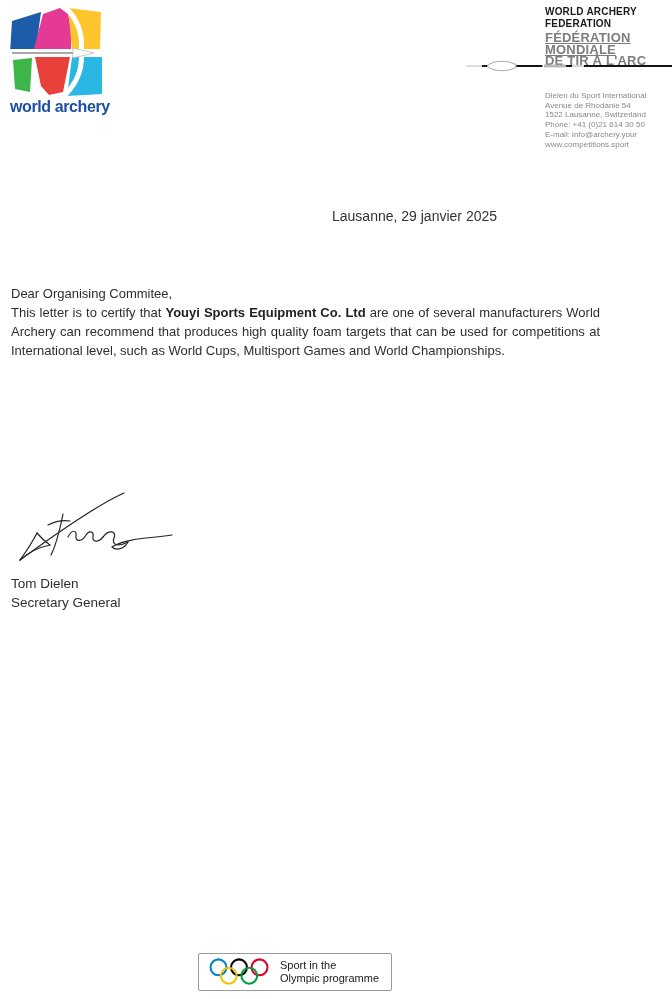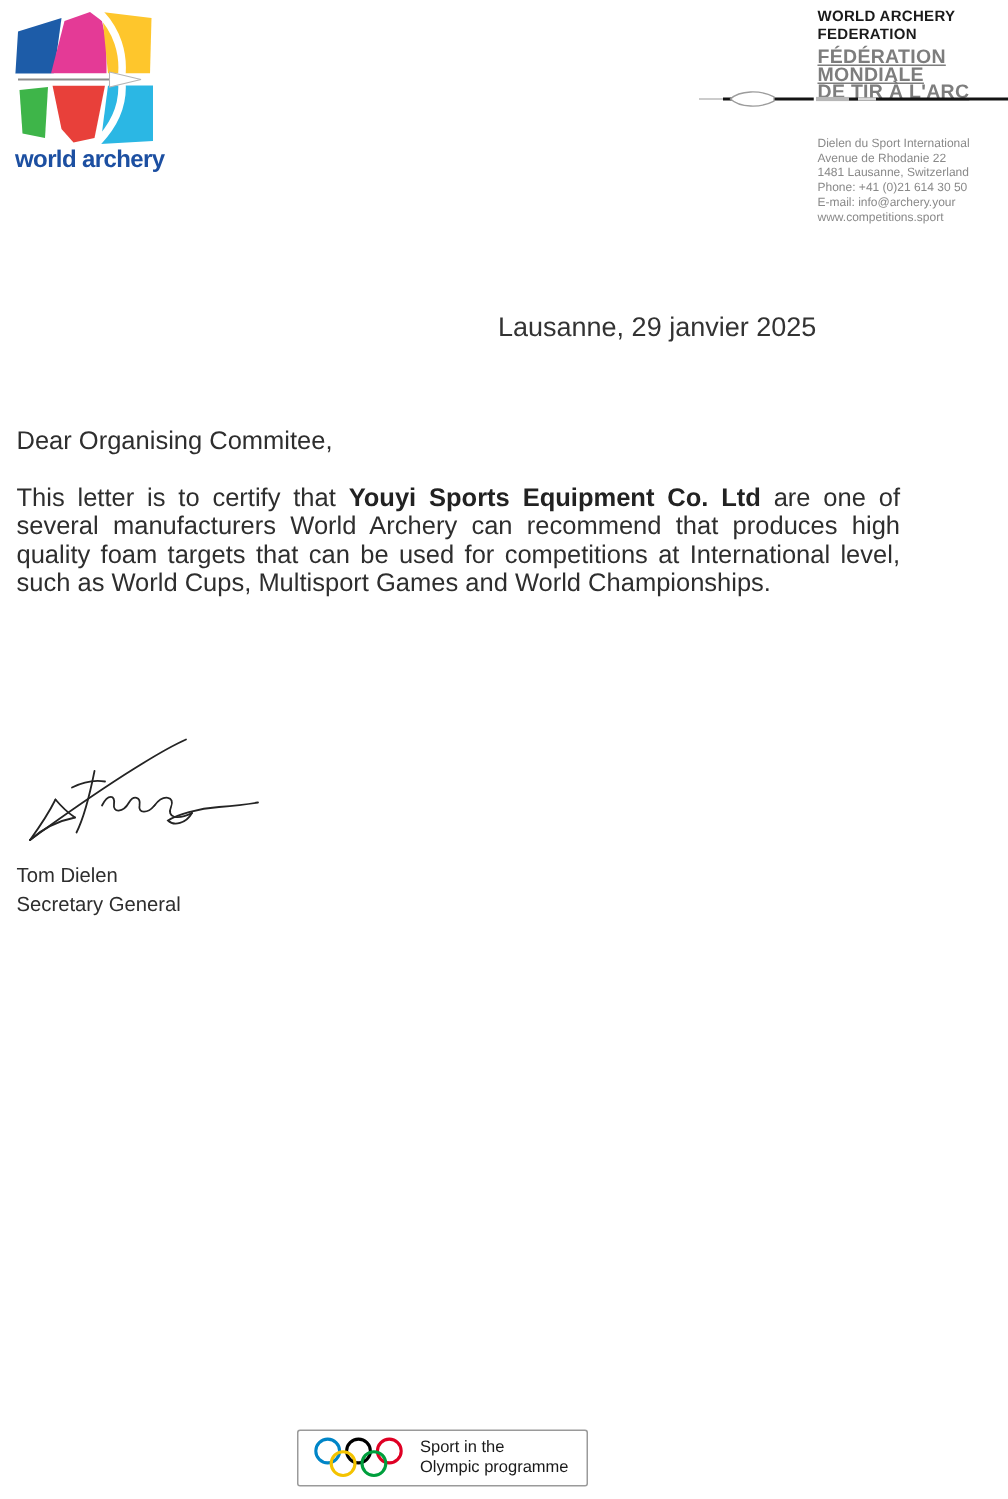--- a/index.html
+++ b/index.html
@@ -54,35 +54,35 @@
     line-height: 9.7px;
     color: #898989;
     white-space: nowrap;
   }
 
   
   .date-line {
     position: absolute;
     left: 332px;
     top: 208px;
-    font-size: 18px;
+    font-size: 14px;
     color: #333333;
     white-space: nowrap;
   }
   .letter-body {
     position: absolute;
     left: 11px;
     top: 284px;
     width: 589px;
-    font-size: 17px;
+    font-size: 13px;
     line-height: 19px;
     color: #2e2e2e;
   }
   .letter-body p { margin: 0; }
-  .letter-body .gap { margin-top: 19px; }
+  .letter-body .gap { }
   .para-justified { text-align: justify; }
   .bold-inline { font-weight: bold; color: #222222; }
 
   .signature { position: absolute; left: 6px; top: 487px; width: 215px; height: 80px; }
 
   .signer-block { position: absolute; left: 11px; top: 574px; font-size: 13.5px; line-height: 19px; color: #2e2e2e; }
 
   
   .olympic-badge {
     position: absolute;
@@ -150,22 +150,22 @@
 
     <rect x="84" y="5.6" width="22" height="2.8" fill="#b7b7b7"></rect>
     <rect x="82.5" y="4.8" width="1.5" height="4.4" fill="#ffffff"></rect>
     <rect x="112" y="5.9" width="12" height="2.2" fill="#d6d6d6"></rect>
 
     <path d="M27,7 C33,1.2 47,0.8 56,5.6 L56,8.4 C47,13.2 33,12.8 27,7 Z" fill="#ffffff" stroke="#9c9c9c" stroke-width="0.9"></path>
   </svg>
 
   <div class="address-block">
     <div>Dielen du Sport International</div>
-    <div>Avenue de Rhodanie 22</div>
-    <div>1481 Lausanne, Switzerland</div>
+    <div>Avenue de Rhodanie 54</div>
+    <div>1522 Lausanne, Switzerland</div>
     <div>Phone: +41 (0)21 614 30 50</div>
     <div>E-mail: info@archery.your</div>
     <div>www.competitions.sport</div>
   </div>
 
   <div class="date-line">Lausanne, 29 janvier 2025</div>
 
   <div class="letter-body">
     <p>Dear Organising Commitee,</p>
     <p class="gap para-justified"><span>This letter is to certify that </span><span class="bold-inline">Youyi Sports Equipment Co. Ltd</span><span>  are one of several manufacturers World Archery can recommend that produces high quality foam targets that can be used for competitions at International level, such as World Cups, Multisport Games and World Championships.</span></p>

